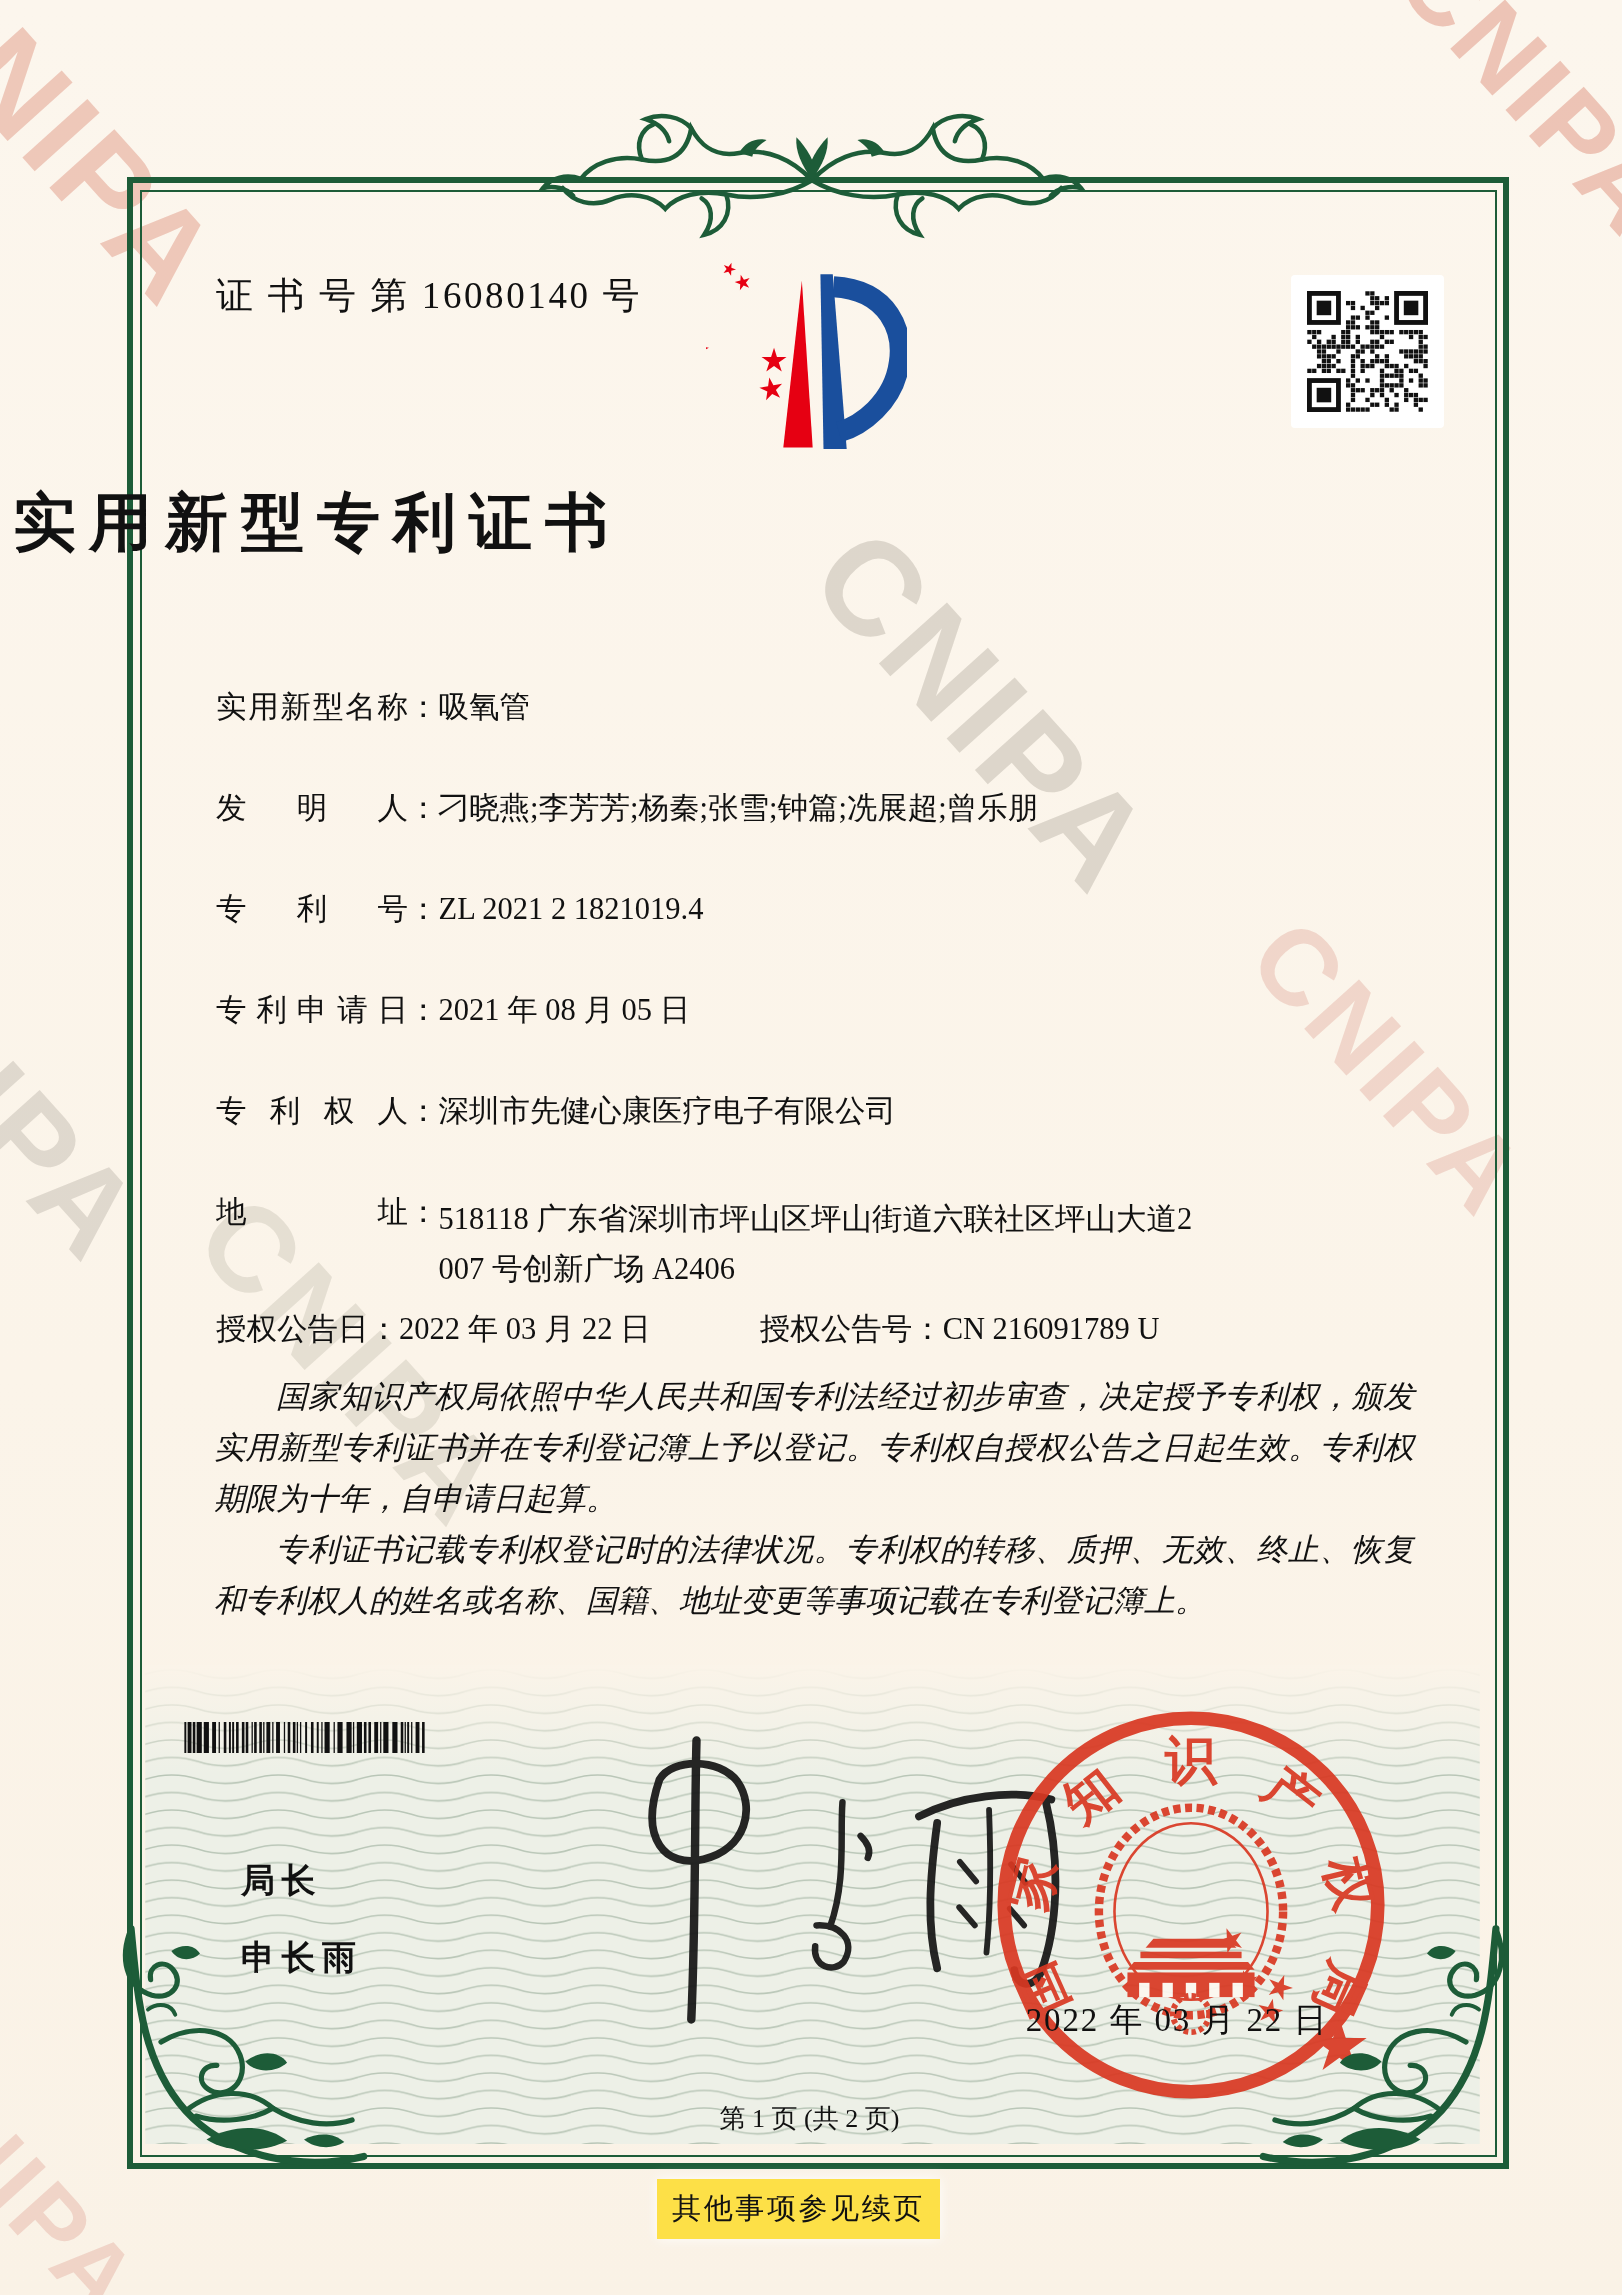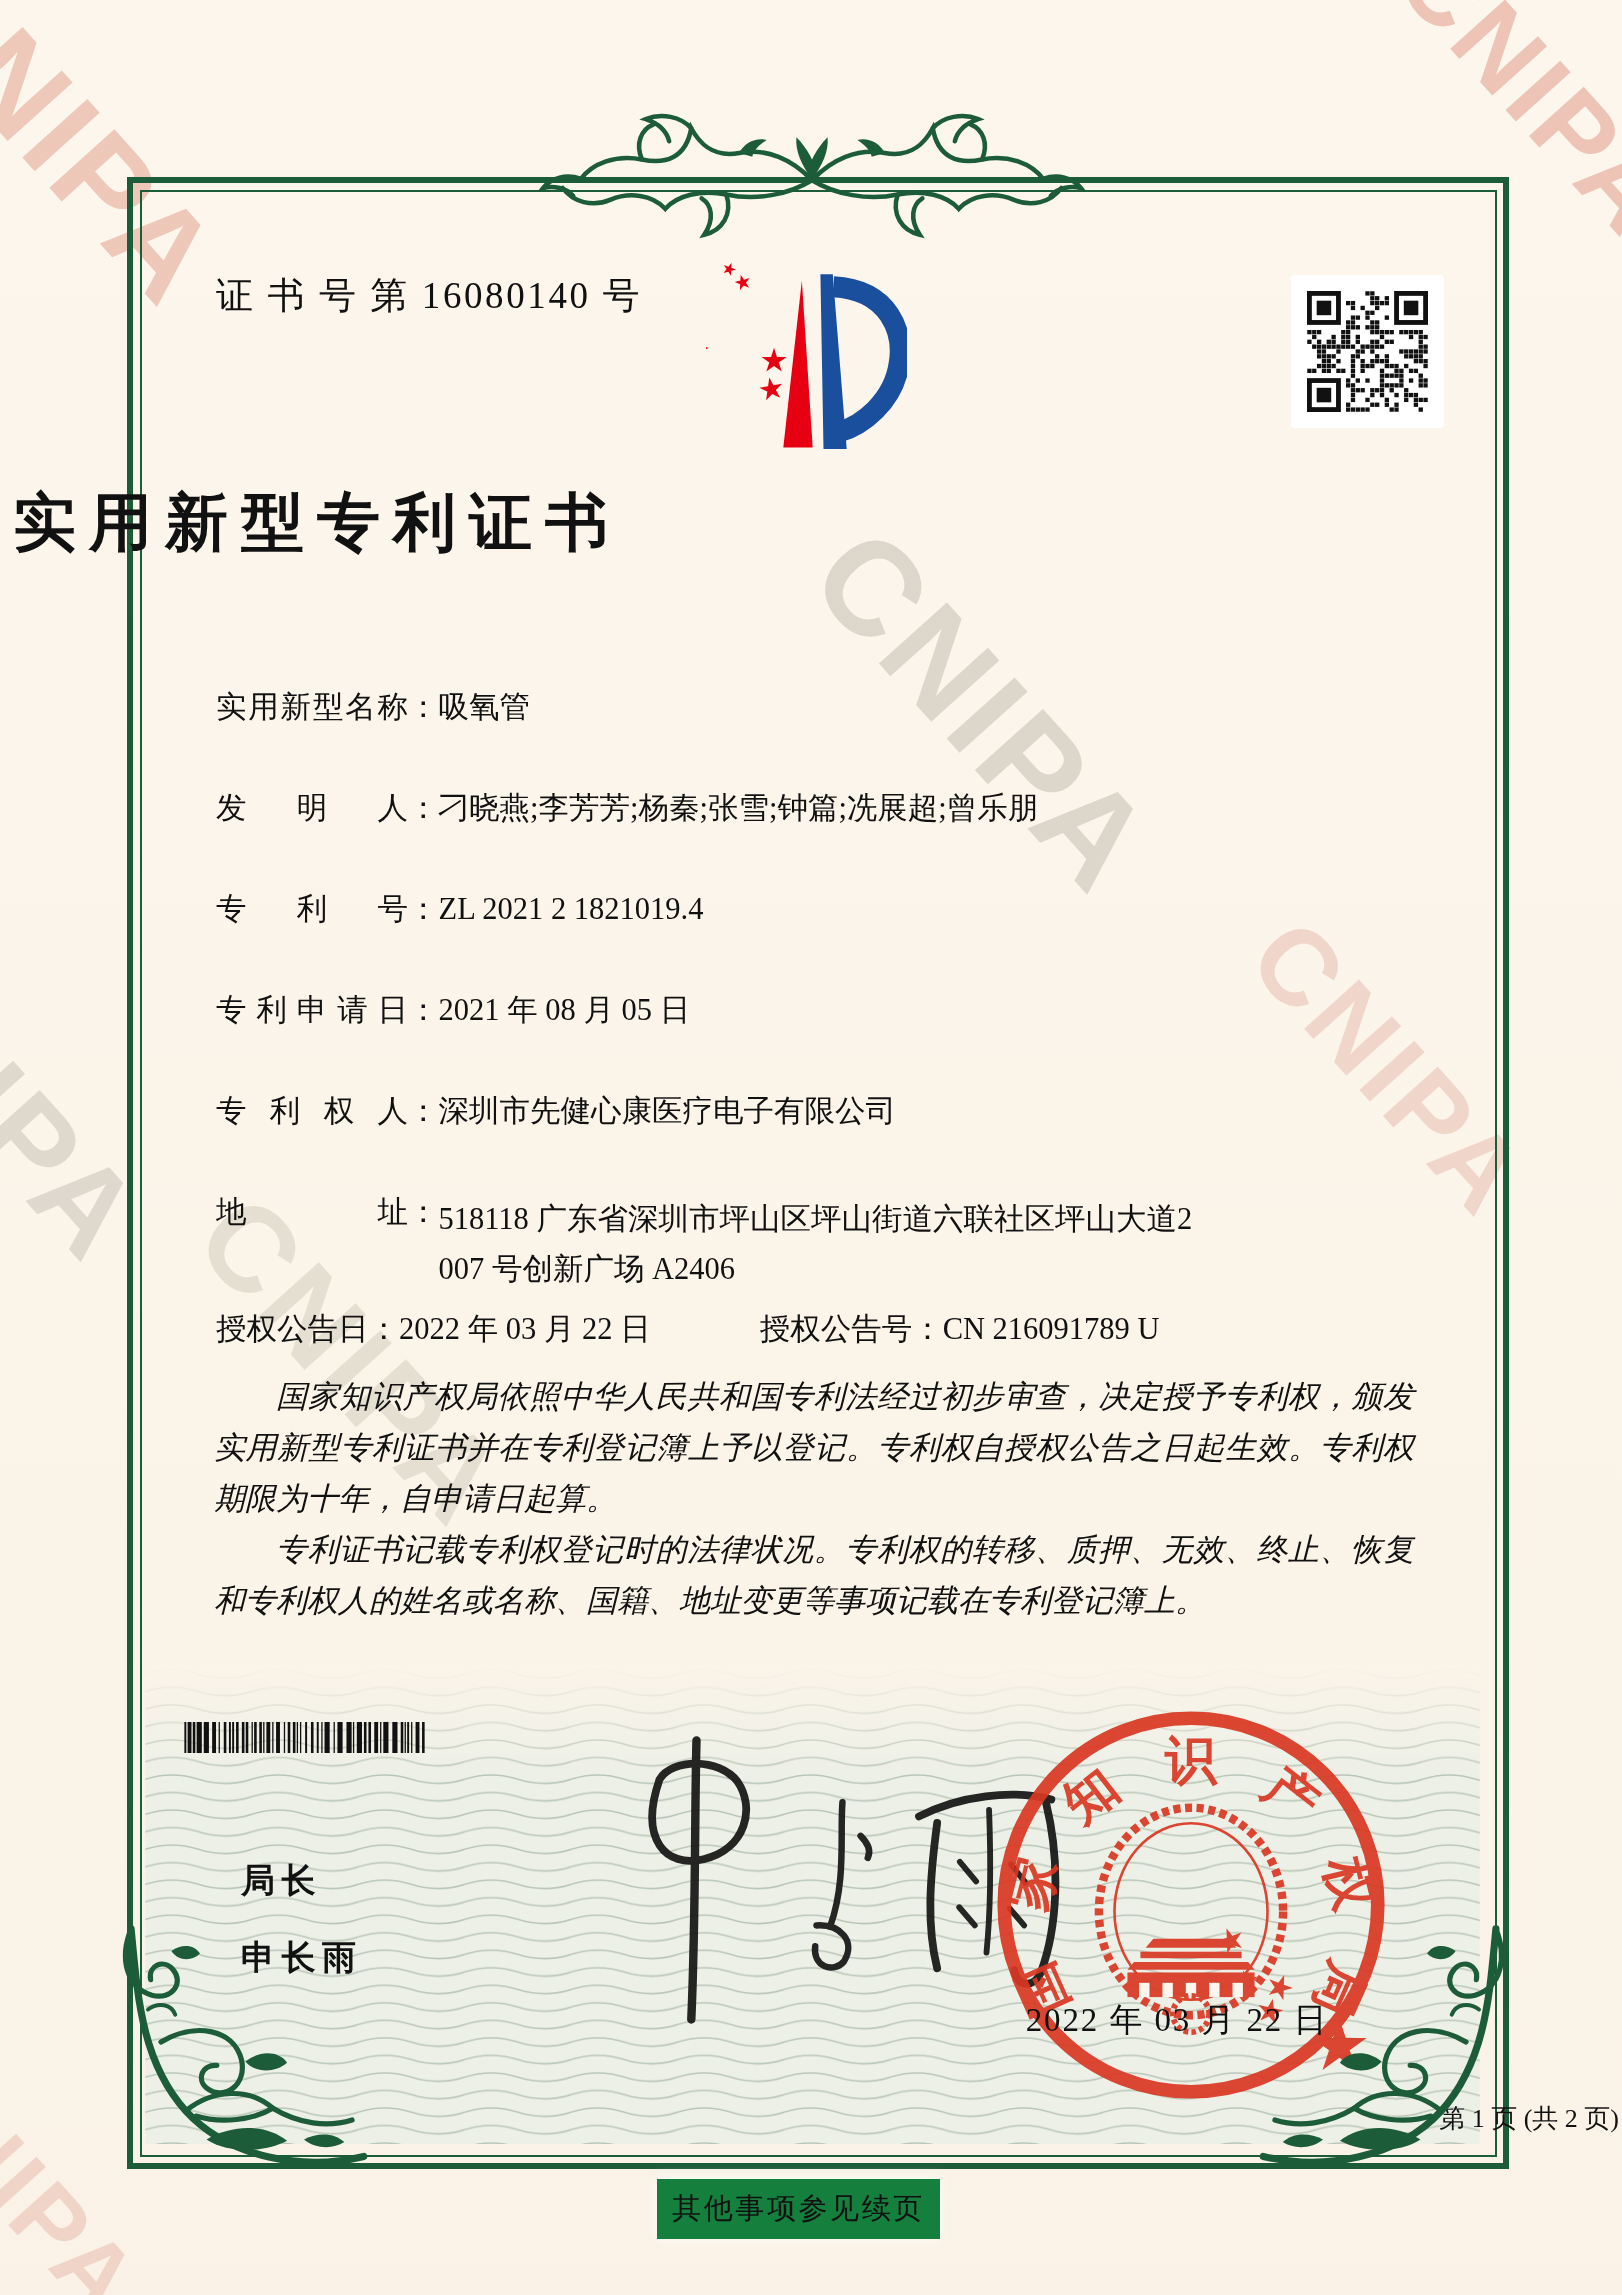--- a/index.html
+++ b/index.html
@@ -66,22 +66,22 @@
       font-family:"Liberation Sans","DejaVu Sans",sans-serif;font-weight:700;
       font-size:34px;letter-spacing:6.5px;line-height:77px;}
   .signature{position:absolute;left:557px;top:1711px;z-index:3;}
 
   .seal{position:absolute;left:988px;top:1702px;z-index:5;}
   #seal-org text{font-family:"Liberation Serif","DejaVu Serif",serif;font-weight:700;
       font-size:80px;fill:#d93822;text-anchor:middle;}
   .seal-date{position:absolute;left:966px;top:1998px;width:422px;text-align:center;
       font-size:33px;letter-spacing:1.9px;z-index:6;color:#101010;}
 
-  .page-num{position:absolute;left:0;right:4px;top:2101px;text-align:right;font-size:26px;z-index:3;}
-  .note-box{position:absolute;left:657px;top:2179px;width:283px;height:60px;background:#15803d;
+  .page-num{position:absolute;left:0;right:4px;top:2101px;text-align:center;font-size:26px;z-index:3;}
+  .note-box{position:absolute;left:657px;top:2179px;width:283px;height:60px;background:#fde047;
       display:flex;align-items:center;justify-content:center;z-index:3;
       box-shadow:0 0 11.7px rgba(255,255,255,.9);}
   .note-box span{font-size:29px;letter-spacing:2.6px;}
 </style>
 </head>
 <body>
 
 <div class="page">
 
   <div class="wm wm1">CNIPA</div>

